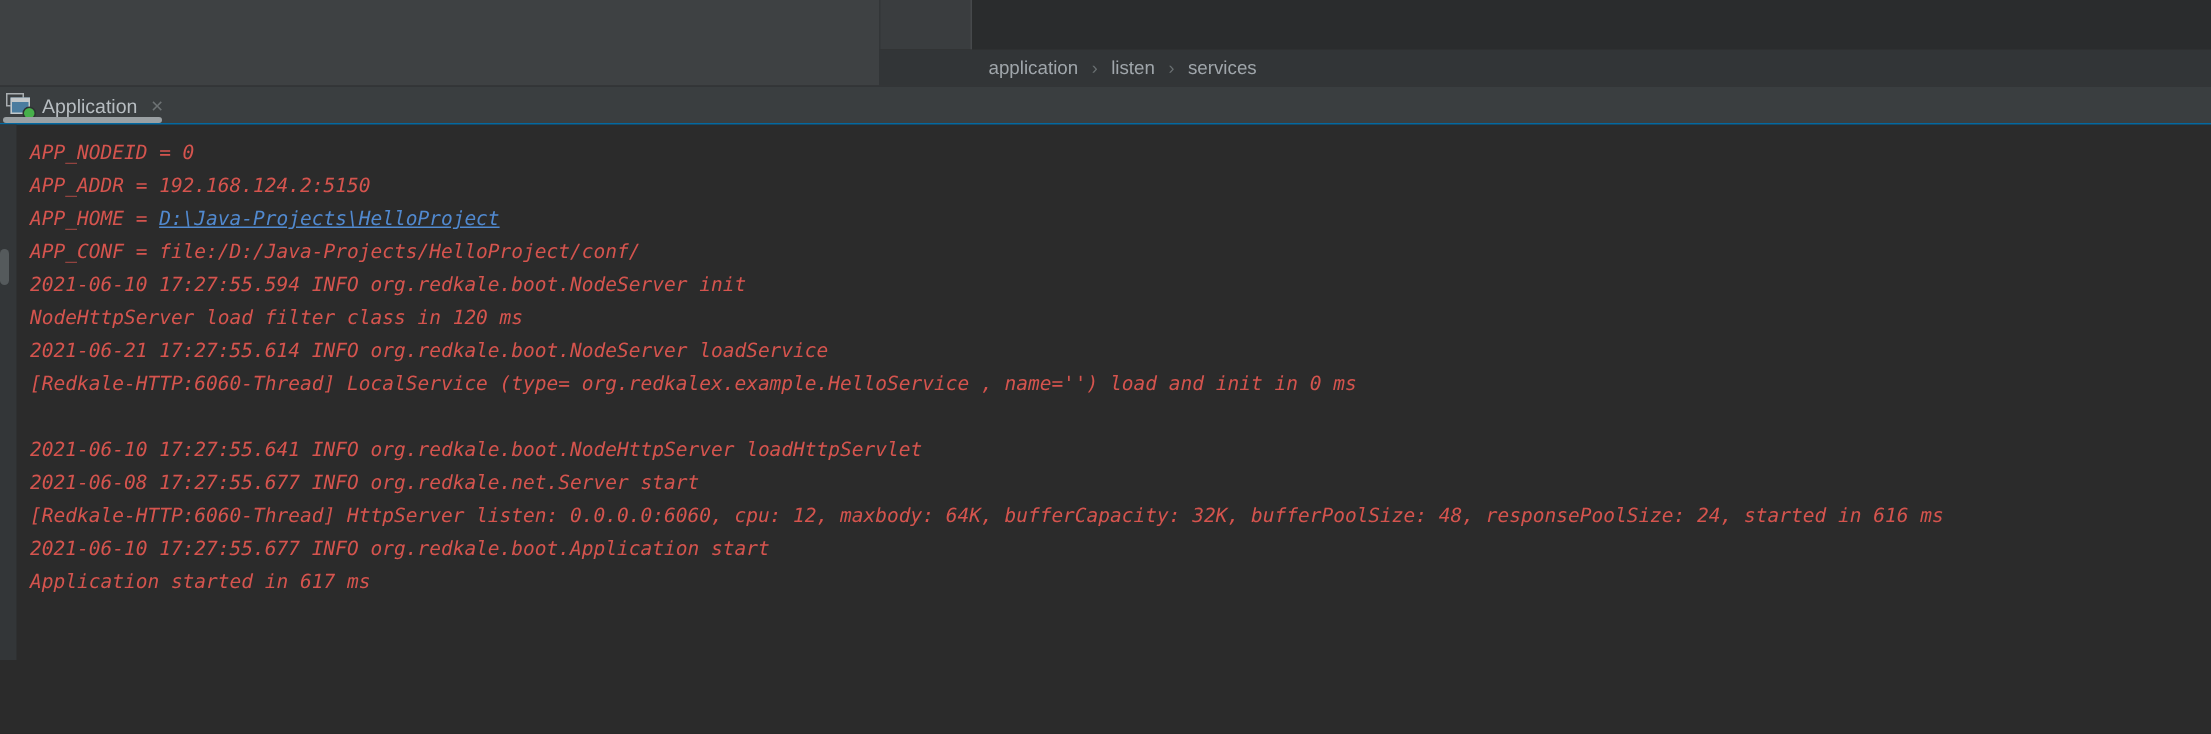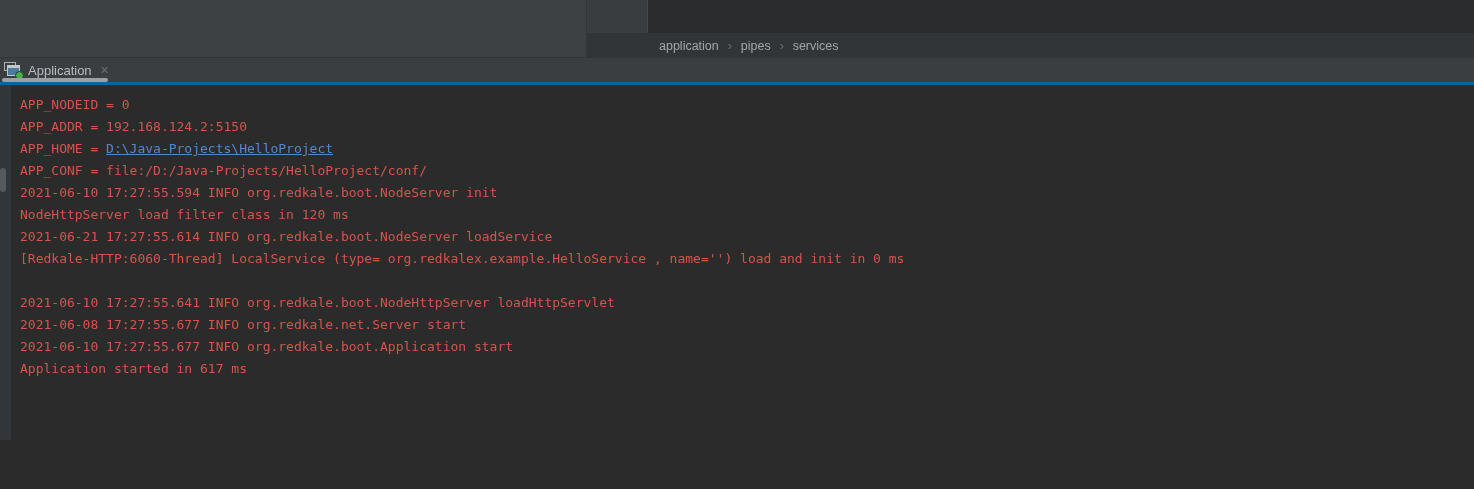--- a/index.html
+++ b/index.html
@@ -25,40 +25,40 @@
   .ci-back{position:absolute;left:0;top:0;width:12px;height:9px;border:1px solid #a9aeb1;box-sizing:border-box;}
   .ci-front{position:absolute;left:3px;top:3px;width:13px;height:11px;background:#4a7c9f;
             border:1px solid #c2c7ca;border-top:3px solid #c2c7ca;box-sizing:border-box;}
   .ci-dot{position:absolute;right:-2px;bottom:-2px;width:7px;height:7px;border-radius:50%;
           background:var(--green);border:1px solid #2f3133;}
   .tab-label{font-size:13px;color:#b7bdc1;margin-right:9px;white-space:nowrap;}
   .tab-close{font-size:14px;line-height:1;color:#6d7274;cursor:pointer;}
   .tab-underline{position:absolute;left:2px;bottom:0;width:106px;height:4px;background:#9aa0a3;border-radius:2px;}
 
   
-  .console{position:relative;height:358px;background:var(--console-bg);border-top:3px solid #0369a1;box-sizing:border-box;}
+  .console{position:relative;height:358px;background:var(--console-bg);border-top:1px solid #0369a1;box-sizing:border-box;font-style:italic;}
   .gutter{position:absolute;left:0;top:0;width:11px;height:100%;background:#333638;}
   .scroll-thumb{position:absolute;left:0;top:83px;width:6px;height:24px;background:#555a5c;border-radius:3px;cursor:pointer;}
   .log{position:absolute;left:0;top:0;right:0;bottom:0;padding:9px 0 0 20px;overflow:hidden;
        font-family:"DejaVu Sans Mono","Liberation Mono",monospace;font-size:13px;line-height:22px;
        color:var(--log-color);}
   .log-line{height:22px;white-space:pre;}
   .log-line .link{color:var(--link-color);text-decoration:underline;cursor:pointer;}
 </style>
 </head>
 <body>
 
 <div class="app">
 
   <div class="top-row">
     <div class="top-left-panel"></div>
     <div class="top-mid-panel"></div>
     <div class="top-right-panel"></div>
     <div class="breadcrumb-bar">
-      <div class="breadcrumbs"><span class="crumb">application</span><span class="sep">›</span><span class="crumb">pipes</span><span class="sep">›</span><span class="crumb">services</span></div>
+      <div class="breadcrumbs"><span class="crumb">application</span><span class="sep">›</span><span class="crumb">listen</span><span class="sep">›</span><span class="crumb">services</span></div>
     </div>
   </div>
 
   <div class="tab-bar">
     <div class="tab">
       <span class="console-icon">
         <span class="ci-back"></span>
         <span class="ci-front"></span>
         <span class="ci-dot"></span>
       </span>
@@ -76,18 +76,19 @@
         <div class="log-line"><span class="text">APP_ADDR = 192.168.124.2:5150</span></div>
         <div class="log-line"><span class="text">APP_HOME = </span><span class="link">D:\Java-Projects\HelloProject</span></div>
         <div class="log-line"><span class="text">APP_CONF = file:/D:/Java-Projects/HelloProject/conf/</span></div>
         <div class="log-line"><span class="text">2021-06-10 17:27:55.594 INFO org.redkale.boot.NodeServer init</span></div>
         <div class="log-line"><span class="text">NodeHttpServer load filter class in 120 ms</span></div>
         <div class="log-line"><span class="text">2021-06-21 17:27:55.614 INFO org.redkale.boot.NodeServer loadService</span></div>
         <div class="log-line"><span class="text">[Redkale-HTTP:6060-Thread] LocalService (type= org.redkalex.example.HelloService , name='') load and init in 0 ms</span></div>
         <div class="log-line"></div>
         <div class="log-line"><span class="text">2021-06-10 17:27:55.641 INFO org.redkale.boot.NodeHttpServer loadHttpServlet</span></div>
         <div class="log-line"><span class="text">2021-06-08 17:27:55.677 INFO org.redkale.net.Server start</span></div>
+        <div class="log-line"><span class="text">[Redkale-HTTP:6060-Thread] HttpServer listen: 0.0.0.0:6060, cpu: 12, maxbody: 64K, bufferCapacity: 32K, bufferPoolSize: 48, responsePoolSize: 24, started in 616 ms</span></div>
         <div class="log-line"><span class="text">2021-06-10 17:27:55.677 INFO org.redkale.boot.Application start</span></div>
         <div class="log-line"><span class="text">Application started in 617 ms</span></div>
       </div>
   </div>
 
 </div>
 
 </body></html>

